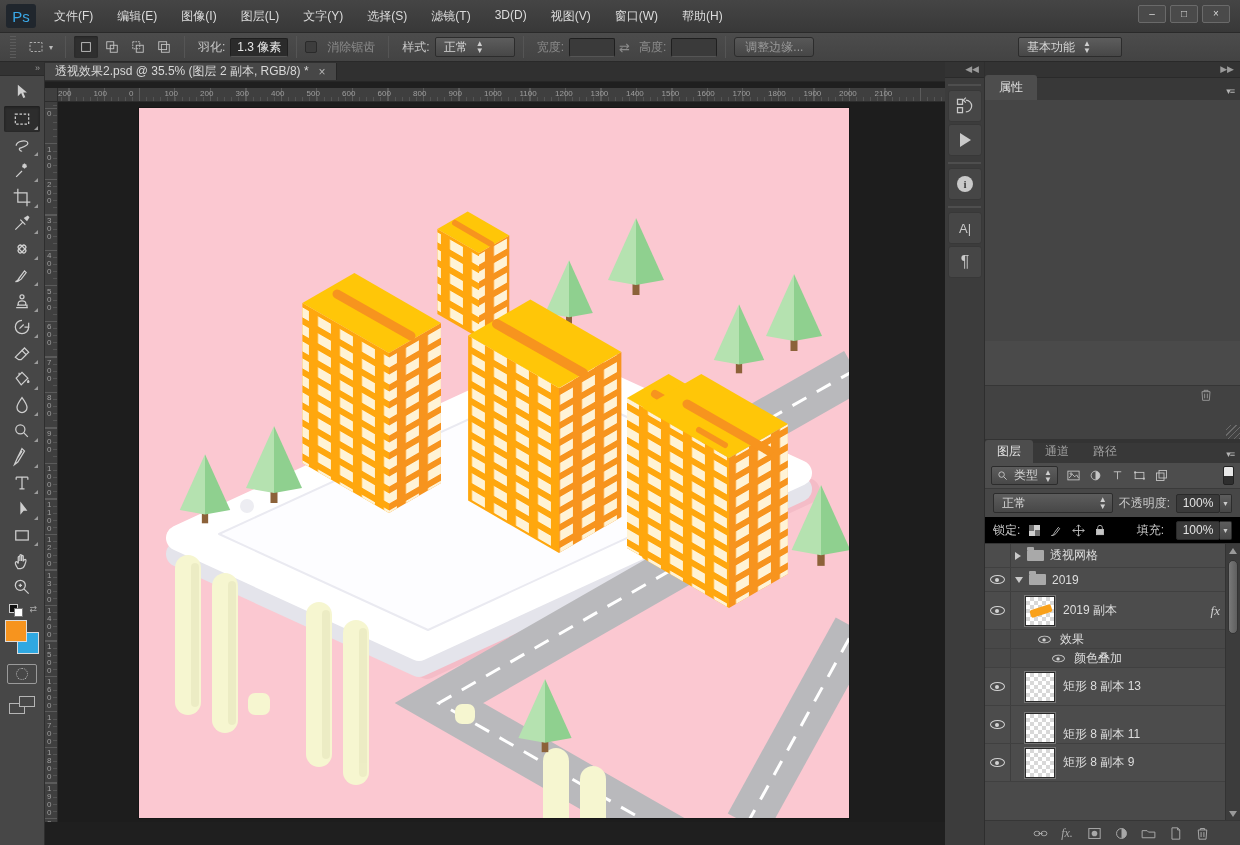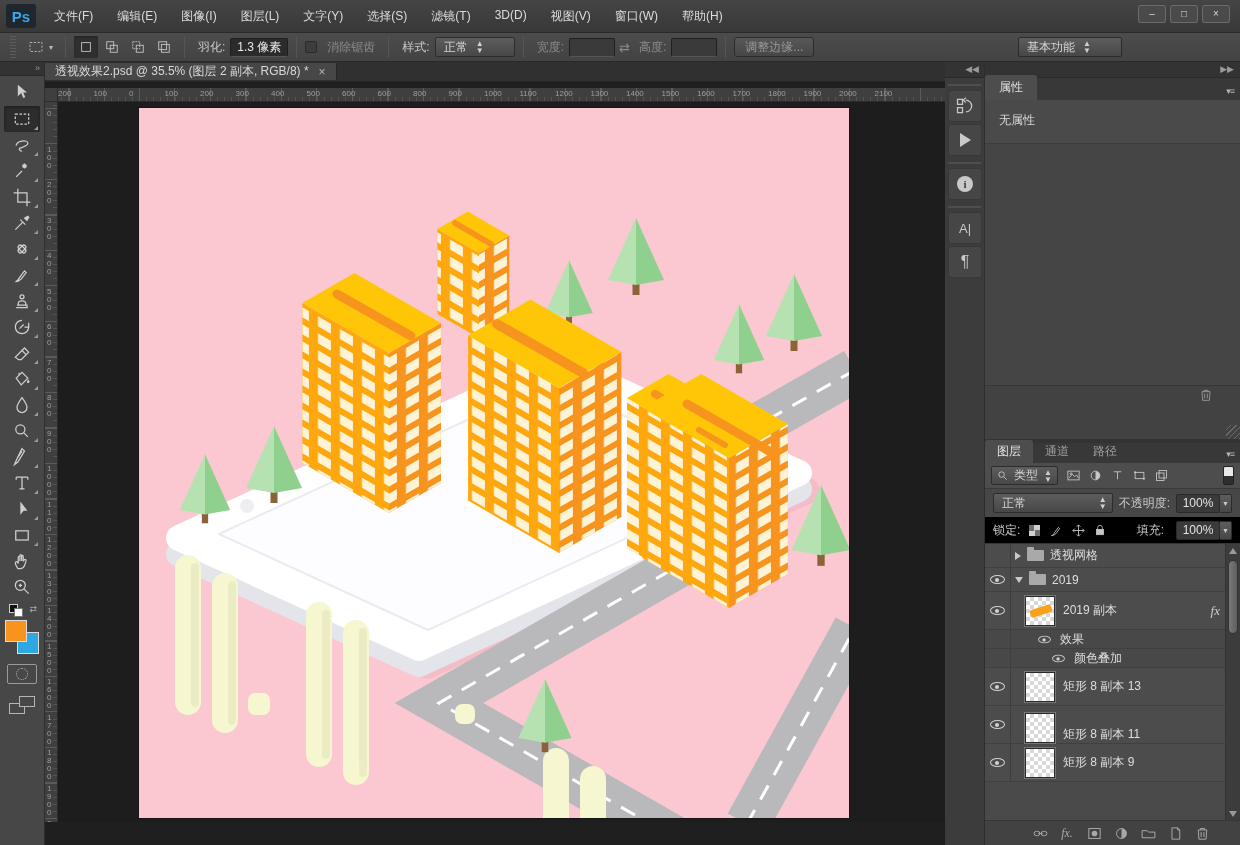--- a/index.html
+++ b/index.html
@@ -2,21 +2,21 @@
 <html><head>
 <meta charset="utf-8">
 <style>
   * { margin:0; padding:0; box-sizing:border-box; user-select:none; }
   html,body { width:1240px; height:845px; background:#222; overflow:hidden; }
   body { font-family:"Liberation Sans","DejaVu Sans",sans-serif; font-size:12px; color:#d6d6d6; }
   .app { position:relative; width:1240px; height:845px; background:#3c3c3c; }
 
   
   .titlebar { position:absolute; left:0; top:0; width:1240px; height:33px; background:linear-gradient(#454545,#383838); border-bottom:1px solid #2a2a2a; display:flex; align-items:center; }
-  .ps-logo { width:30px; height:24px; margin:0 8px 0 6px; background:#20262d; color:#3aa8e8; font-weight:bold; font-size:15px; display:flex; align-items:center; justify-content:center; border-radius:3px; }
+  .ps-logo { width:30px; height:24px; margin:0 8px 0 6px; background:#20262d; color:#3aa8e8; font-weight:normal; font-size:15px; display:flex; align-items:center; justify-content:center; border-radius:3px; }
   .menubar { display:flex; gap:4px; }
   .menu-item { padding:6px 10px; color:#dcdcdc; cursor:default; }
   .win-buttons { position:absolute; right:10px; top:5px; display:flex; gap:4px; }
   .win-btn { width:28px; height:18px; background:#4a4a4a; border:1px solid #6a6a6a; border-radius:2px; color:#d9d9d9; font-size:10px; line-height:16px; text-align:center; }
 
   
   .optionsbar { position:absolute; left:0; top:33px; width:1240px; height:29px; background:linear-gradient(#4c4c4c,#434343); border-bottom:1px solid #292929; display:flex; align-items:center; padding-left:10px; }
   .grip { width:6px; height:22px; margin-right:6px; background:repeating-linear-gradient(#5c5c5c 0 1px,transparent 1px 3px); }
   .ob-sep { width:1px; height:22px; background:#333; border-right:1px solid #555; margin:0 8px; }
   .ob-label { color:#c9c9c9; margin:0 5px; white-space:nowrap; }
@@ -638,21 +638,20 @@
 
     <div class="panels">
       <div class="pan-head">▶▶</div>
 
       <div class="props">
         <div class="ptabs">
           <div class="ptab">属性</div>
           <div class="pmenu">▾≡</div>
         </div>
         <div class="props-body">
-          <div class="props-empty">无属性</div>
           <div class="props-rest"></div>
         </div>
         <div class="props-foot">
           <svg width="16" height="16" viewBox="0 0 24 24">
               <path d="M6 7 H18 L17 20 H7 Z"></path>
               <path d="M9 7 V5 H15 V7"></path>
               <path d="M10 10 V17 M14 10 V17"></path>
             </svg>
         </div>
         <div class="grip-corner"></div>

